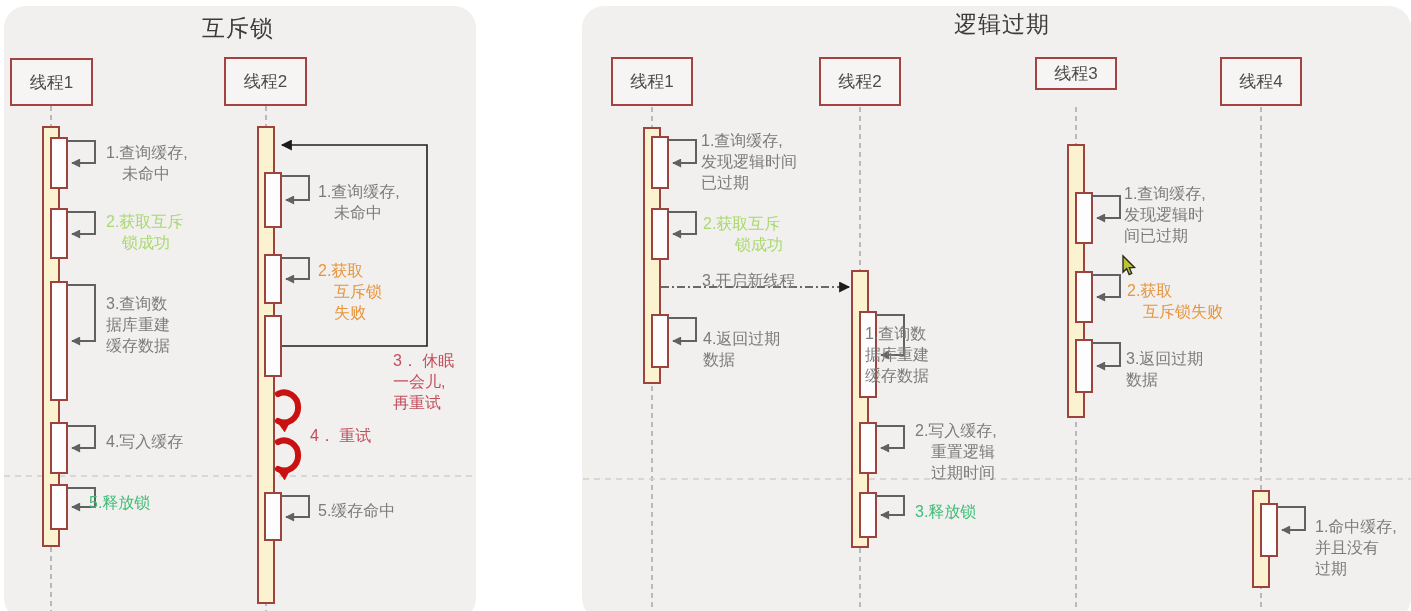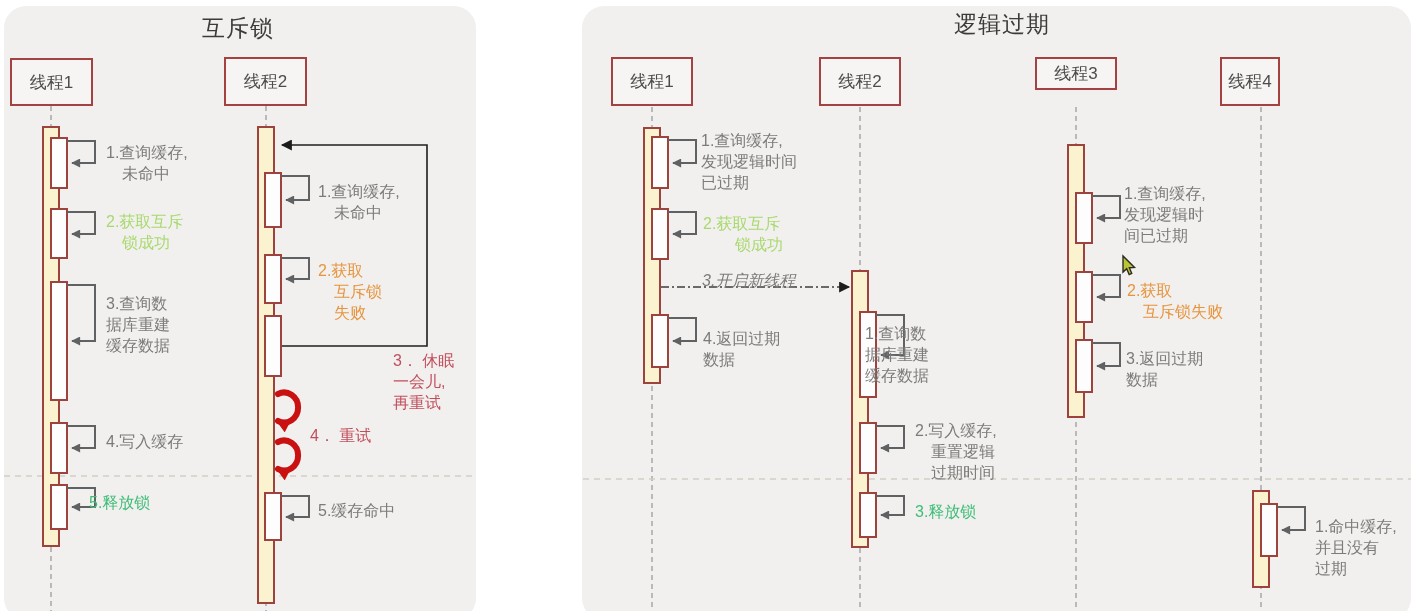--- a/index.html
+++ b/index.html
@@ -37,21 +37,21 @@
   <div class="panel" style="left:582px;top:6px;width:829px;height:614px;"></div>
 
   <div class="diagram-title" style="left:120px;top:13px;width:236px;">互斥锁</div>
   <div class="diagram-title" style="left:902px;top:9px;width:200px;">逻辑过期</div>
 
   <div class="thread-box" style="left:10px;top:58px;width:83px;height:48px;">线程1</div>
   <div class="thread-box" style="left:224px;top:57px;width:83px;height:49px;">线程2</div>
   <div class="thread-box" style="left:611px;top:57px;width:82px;height:49px;">线程1</div>
   <div class="thread-box" style="left:819px;top:57px;width:82px;height:49px;">线程2</div>
   <div class="thread-box" style="left:1035px;top:57px;width:82px;height:33px;">线程3</div>
-  <div class="thread-box" style="left:1220px;top:57px;width:60px;height:49px;">线程4</div>
+  <div class="thread-box" style="left:1220px;top:57px;width:82px;height:49px;">线程4</div>
 
   <svg class="overlay" width="1411" height="611" viewBox="0 0 1411 611">
     <defs>
       <marker id="garrow" viewBox="0 0 10 10" refX="9" refY="5" markerWidth="10" markerHeight="9" markerUnits="userSpaceOnUse" orient="auto">
           <path d="M0 0 L10 5 L0 10 Z" fill="#5f6163"></path>
         </marker>
       <marker id="karrow" viewBox="0 0 10 10" refX="9" refY="5" markerWidth="13" markerHeight="11" markerUnits="userSpaceOnUse" orient="auto">
           <path d="M0 0 L10 5 L0 10 Z" fill="#1c1c1c"></path>
         </marker>
       <marker id="rarrow" viewBox="0 0 10 10" refX="8" refY="5" markerWidth="15" markerHeight="14" markerUnits="userSpaceOnUse" orient="auto">
@@ -158,21 +158,21 @@
 一会儿,
 再重试</div>
   <div class="lbl tone-crimson" style="left:310px;top:425px;">4． 重试</div>
   <div class="lbl tone-gray" style="left:318px;top:500px;">5.缓存命中</div>
 
   <div class="lbl tone-gray" style="left:701px;top:130px;">1.查询缓存,
 发现逻辑时间
 已过期</div>
   <div class="lbl tone-light-green" style="left:703px;top:213px;">2.获取互斥
 　　锁成功</div>
-  <div class="lbl tone-gray" style="left:702px;top:270px;font-style:italic;">3.开启新线程</div>
+  <div class="lbl tone-gray" style="left:702px;top:270px;">3.开启新线程</div>
   <div class="lbl tone-gray" style="left:703px;top:328px;">4.返回过期
 数据</div>
 
   <div class="lbl tone-gray" style="left:865px;top:323px;">1.查询数
 据库重建
 缓存数据</div>
   <div class="lbl tone-gray" style="left:915px;top:396px;margin-top:24px;">2.写入缓存,
 　重置逻辑
 　过期时间</div>
   <div class="lbl tone-green" style="left:915px;top:501px;">3.释放锁</div>

